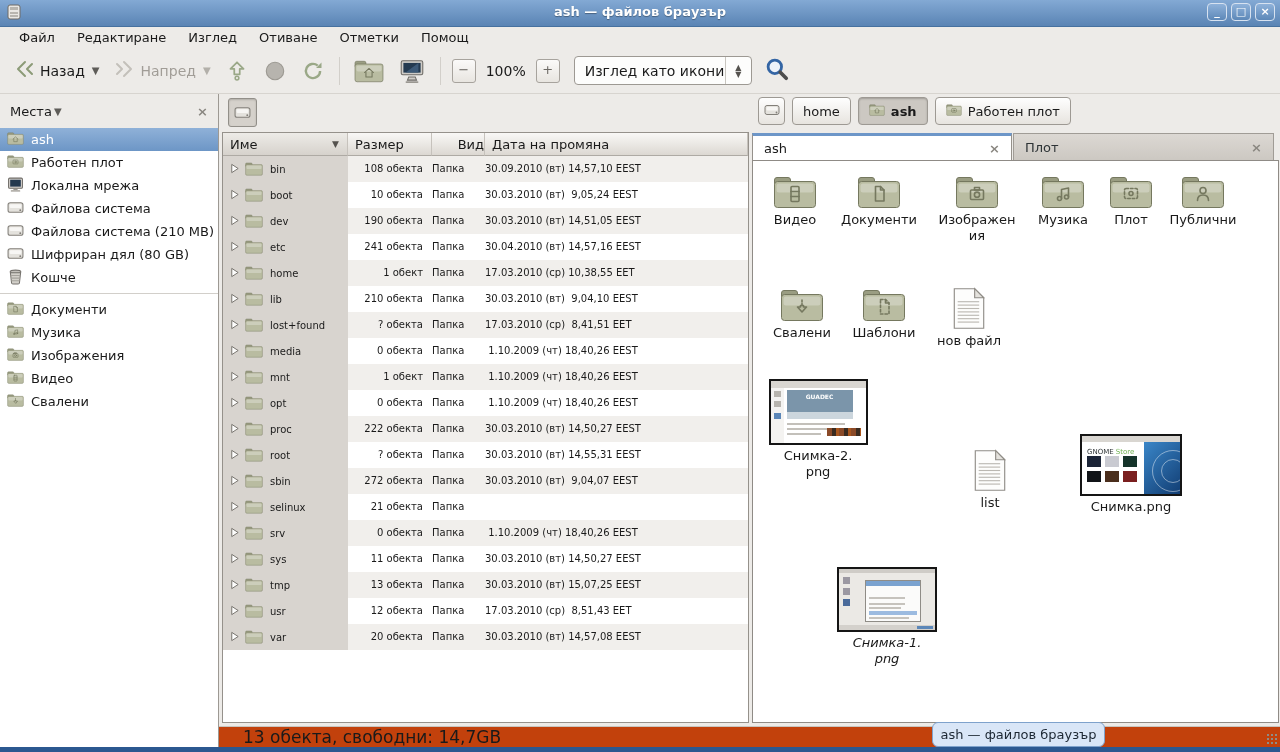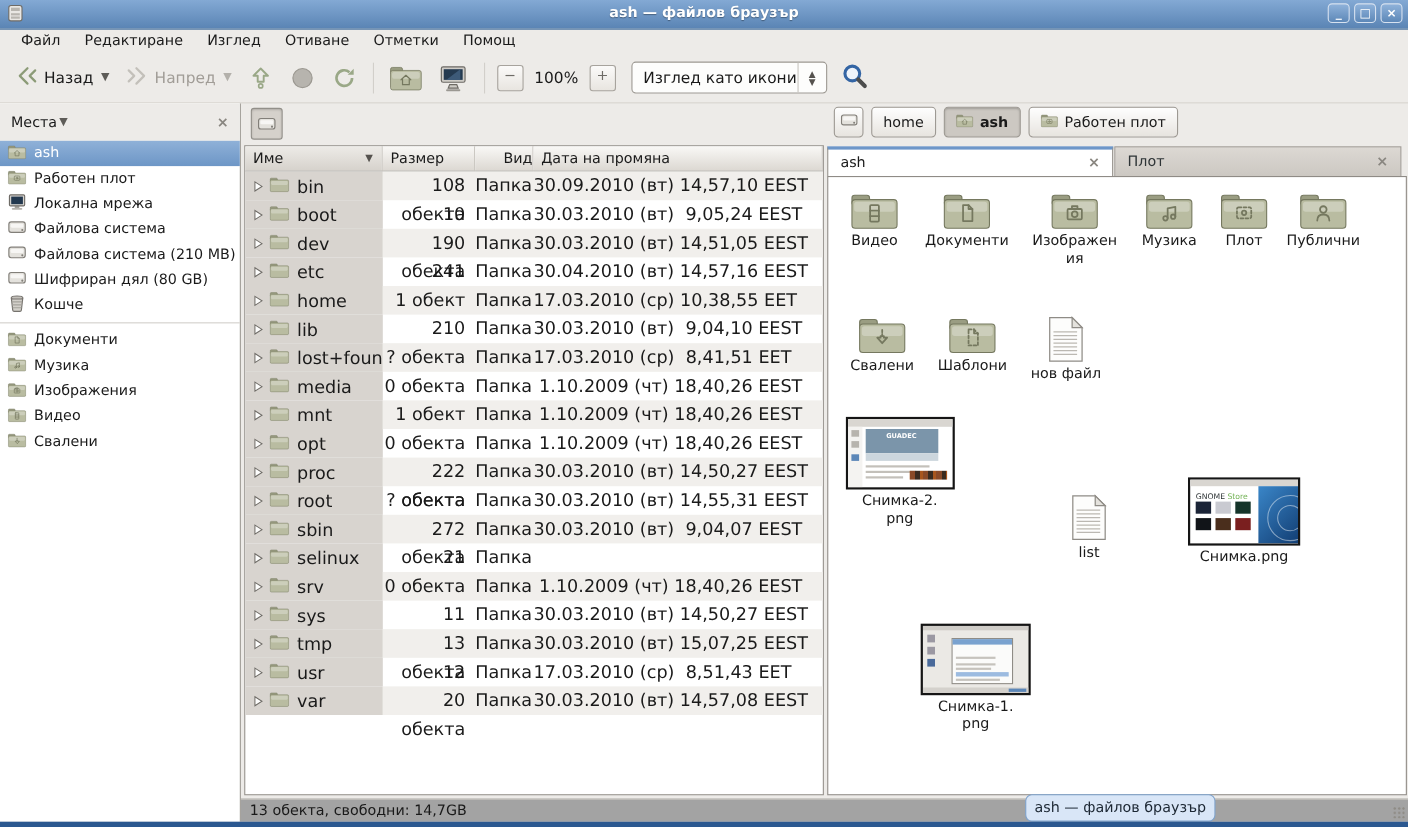--- a/index.html
+++ b/index.html
@@ -47,21 +47,21 @@
   .sqbtn{position:absolute;left:228px;top:98px;width:27px;height:27px;border:1px solid #928f89;
     border-radius:3px;background:#d5d1cb;box-shadow:inset 0 1px 2px rgba(0,0,0,.18);
     display:flex;align-items:center;justify-content:center;}
   .treewrap{position:absolute;left:222px;top:132px;width:527px;height:591px;background:#fff;
     border:1px solid #95918b;box-sizing:border-box;overflow:hidden;}
   .thead{display:flex;height:23px;}
   .th{box-sizing:border-box;background:linear-gradient(#f9f8f6,#dcd8d2);border-right:1px solid #c6c2bc;
     border-bottom:1px solid #aeaaa4;font-size:13px;display:flex;align-items:center;padding-left:7px;}
   .th.sorted{background:linear-gradient(#edebe7,#d6d2cc);}
   .th .sortarrow{margin-left:auto;margin-right:8px;color:#55524e;font-size:9px;}
-  .trow{display:flex;height:26px;font-size:16px;}
+  .trow{display:flex;height:26px;font-size:10px;}
   .c1{width:125px;background:#d8d4cf;display:flex;align-items:center;box-sizing:border-box;}
   .c1 .exp{margin-left:6px;}
   .c1 .fld{margin-left:5px;}
   .c1 .nm{margin-left:7px;}
   .rest{flex:1;display:flex;}
   .trow:nth-child(odd) .rest{background:#f1efec;}
   .c2{width:84px;text-align:right;padding-right:9px;line-height:26px;box-sizing:border-box;}
   .c3{width:53px;line-height:26px;}
   .c4{flex:1;line-height:26px;white-space:pre;}
   
@@ -107,22 +107,22 @@
   .td .dlg{position:absolute;left:26px;top:11px;width:54px;height:40px;background:#fbfbfa;
     border:1px solid #8f8c86;}
   .td .dh{position:absolute;top:0;left:0;right:0;height:5px;background:#7aa2cf;}
   .td .dl{position:absolute;left:3px;height:2px;background:#c6c3bd;}
   .td .dsel{position:absolute;left:3px;right:3px;height:4px;background:#9cbbe0;}
   .td .task{position:absolute;bottom:0;left:0;right:0;height:5px;background:#d4d1cc;}
   .td .tseg{position:absolute;bottom:1px;right:2px;width:16px;height:3px;background:#5c87b8;}
   
   .pagewrap{display:flex;align-items:center;justify-content:center;}
   
-  .statusbar{position:absolute;left:219px;right:0;top:726px;height:21px;background:#a3a3a3;
-    border-top:1px solid #c8c5bf;font-size:13px;display:flex;align-items:center;padding-left:8px;box-sizing:border-box;}
+  .statusbar{position:absolute;left:219px;right:0;top:726px;height:21px;background:#c2410c;
+    border-top:1px solid #c8c5bf;font-size:17px;display:flex;align-items:center;padding-left:24px;box-sizing:border-box;}
   .grip{position:absolute;right:3px;bottom:3px;width:11px;height:11px;
     background:radial-gradient(circle at 2px 2px,#8f8c86 1px,transparent 1.2px) 0 0/4px 4px;}
   .tasktip{position:absolute;left:932px;top:722px;width:173px;height:25px;background:#d9e6f7;
     border:1px solid #7ea2cc;border-radius:6px;font-size:13px;color:#1c2733;display:flex;
     align-items:center;justify-content:center;box-sizing:border-box;}
   .bottomstrip{position:absolute;left:0;right:0;bottom:0;height:5px;background:#2b5890;}
 </style>
 </head>
 <body>
 
@@ -981,21 +981,21 @@
             <span class="shirt" style="left:23px;top:35px;background:#4a2e1c"></span>
             <span class="shirt" style="left:41px;top:35px;background:#7a1f1f"></span>
       <span class="wall">
               <span class="arc" style="width:40px;height:40px;left:8px;top:8px"></span>
       <span class="arc" style="width:22px;height:22px;left:17px;top:17px"></span>
             </span>
           </div>
         </span>
         <div class="ivlabel">Снимка.png</div>
       </div>
-      <div class="ivitem" style="left: 82px; top: 406px; width: 104px;">
+      <div class="ivitem" style="left: 82px; top: 406px; width: 104px; font-style: italic;">
         <span class="pagewrap">
           <div class="thumb td">
     <span class="bar"></span>
     <span class="lic" style="top:8px"></span>
             <span class="lic" style="top:19px"></span>
             <span class="lic" style="top:30px;background:#4a6a9a"></span>
     <span class="dlg">
               <span class="dh"></span>
               <span class="dl" style="top:16px;width:36px"></span>
               <span class="dl" style="top:22px;width:36px"></span>

